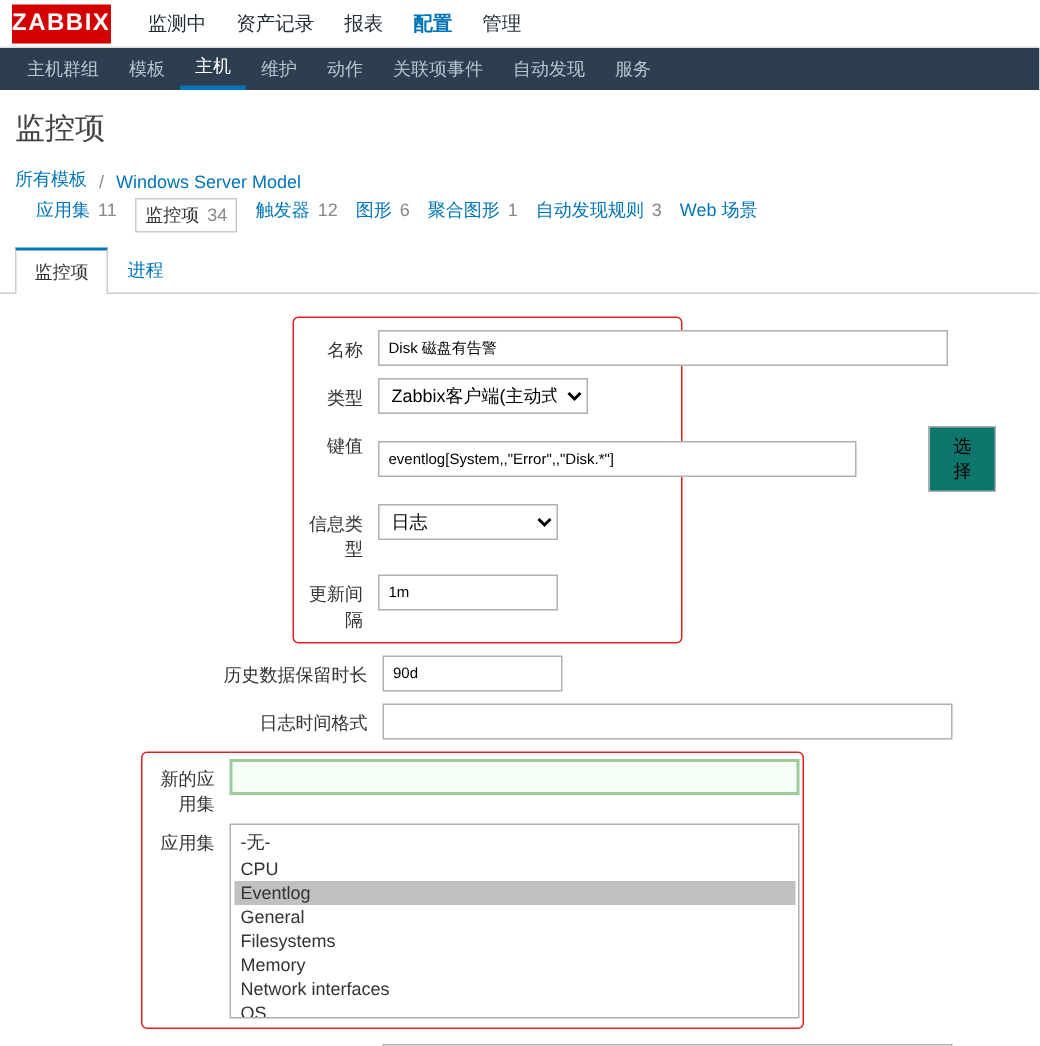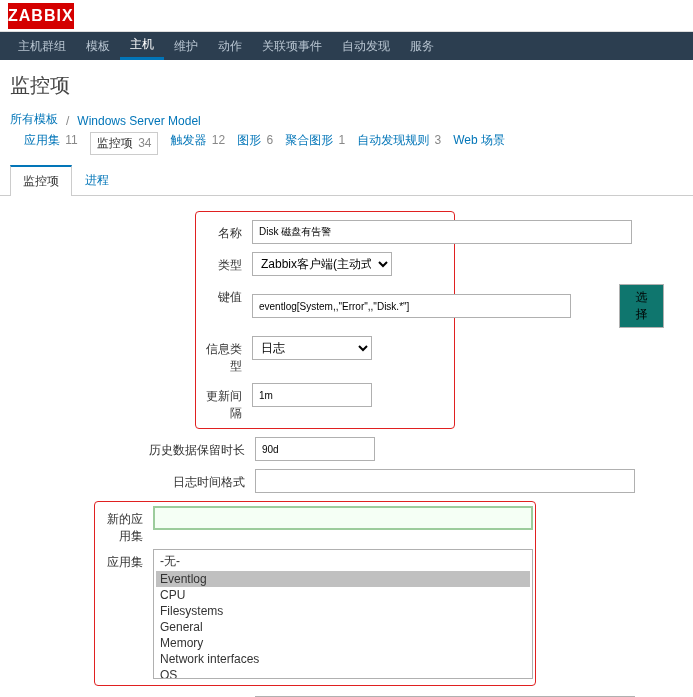--- a/index.html
+++ b/index.html
@@ -48,20 +48,27 @@
   
   .listbox { border: 1px solid #b0b0b0; width: 380px; height: 130px; overflow-y: auto; padding: 2px; }
   .listbox-item { padding: 1px 4px; cursor: pointer; color: #333; font-size: 12px; }
   .listbox-item.selected { background: #c0c0c0; }
 </style>
 </head>
 <body>
 
 <div class="topbar">
   <div class="logo">ZABBIX</div>
+  <div id="topnav" style="display:flex;">
+      <div class="topnav-item">监测中</div>
+      <div class="topnav-item">资产记录</div>
+      <div class="topnav-item">报表</div>
+      <div class="topnav-item active">配置</div>
+      <div class="topnav-item">管理</div>
+    </div>
 </div>
 
 <div class="subnav" id="subnav">
     <div class="subnav-item">主机群组</div>
     <div class="subnav-item">模板</div>
     <div class="subnav-item active">主机</div>
     <div class="subnav-item">维护</div>
     <div class="subnav-item">动作</div>
     <div class="subnav-item">关联项事件</div>
     <div class="subnav-item">自动发现</div>
@@ -149,24 +156,24 @@
       <div class="form-label">新的应用集</div>
       <div class="form-control">
         <input type="text" class="green-input" style="width: 380px;" value="">
       </div>
     </div>
     <div class="form-row">
       <div class="form-label">应用集</div>
       <div class="form-control">
         <div class="listbox" id="applist">
             <div class="listbox-item">-无-</div>
+            <div class="listbox-item">CPU</div>
             <div class="listbox-item selected">Eventlog</div>
-            <div class="listbox-item">CPU</div>
+            <div class="listbox-item">General</div>
             <div class="listbox-item">Filesystems</div>
-            <div class="listbox-item">General</div>
             <div class="listbox-item">Memory</div>
             <div class="listbox-item">Network interfaces</div>
             <div class="listbox-item">OS</div>
           </div>
       </div>
     </div>
   </div>
 
   <div class="form-row" style="margin-top:8px;">
     <div class="form-label">描述</div>

